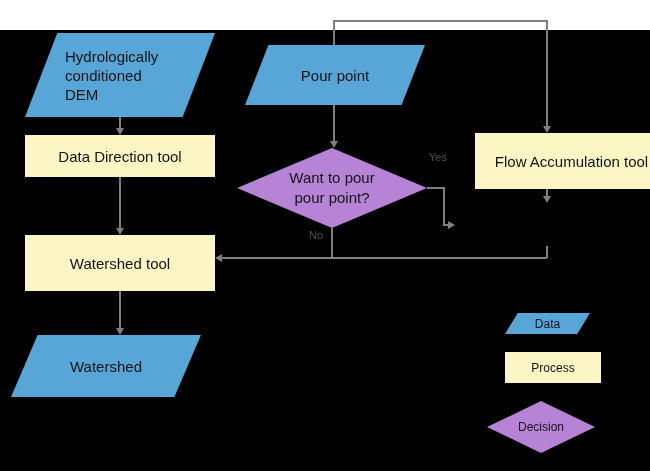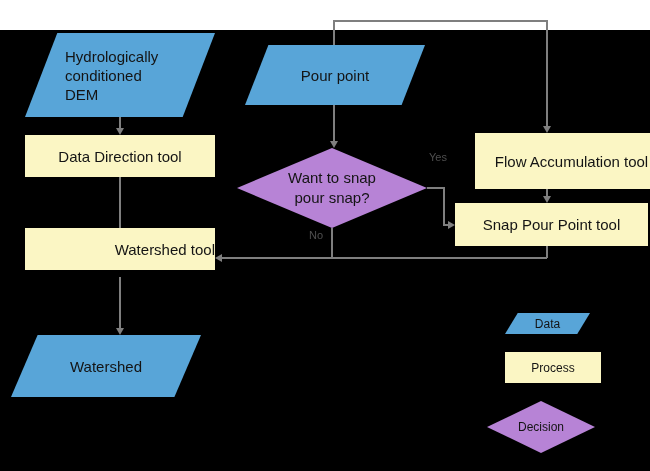--- a/index.html
+++ b/index.html
@@ -76,29 +76,26 @@
   </div>
 
   <div class="node fill-process" style="left:25px; top:135px; width:190px; height:42px;">
     <span>Data Direction tool</span>
   </div>
 
   <div class="node fill-process" style="left:455px; top:133px; width:193px; height:56px;margin-left:20px;">
     <span>Flow Accumulation tool</span>
   </div>
 
-  <div class="node fill-process" style="left:455px; top:203px; width:193px; height:43px;">
-    <span>Snap Pour Point tool</span>
+
+  <div class="node fill-decision diamond" style="left:237px; top:148px; width:190px; height:80px;">
+    <span style="display:block; max-width:110px; line-height:20px;">Want to pour pour point?</span>
   </div>
 
-  <div class="node fill-decision diamond" style="left:237px; top:148px; width:190px; height:80px;">
-    <span style="display:block; max-width:110px; line-height:20px;">Want to snap pour snap?</span>
-  </div>
-
-  <div class="node fill-process" style="left:25px; top:228px; width:190px; height:42px;justify-content:flex-end;">
+  <div class="node fill-process" style="left:25px; top:235px; width:190px; height:56px;">
     <span>Watershed tool</span>
   </div>
 
   <div class="node fill-data" style="left:11px; top:335px; width:190px; height:62px; clip-path:polygon(14% 0,100% 0,86% 100%,0 100%);">
     <span>Watershed</span>
   </div>
 
   <div class="node fill-data legend-text" style="left:505px; top:313px; width:85px; height:21px; clip-path:polygon(15% 0,100% 0,85% 100%,0 100%);">
     <span>Data</span>
   </div>

